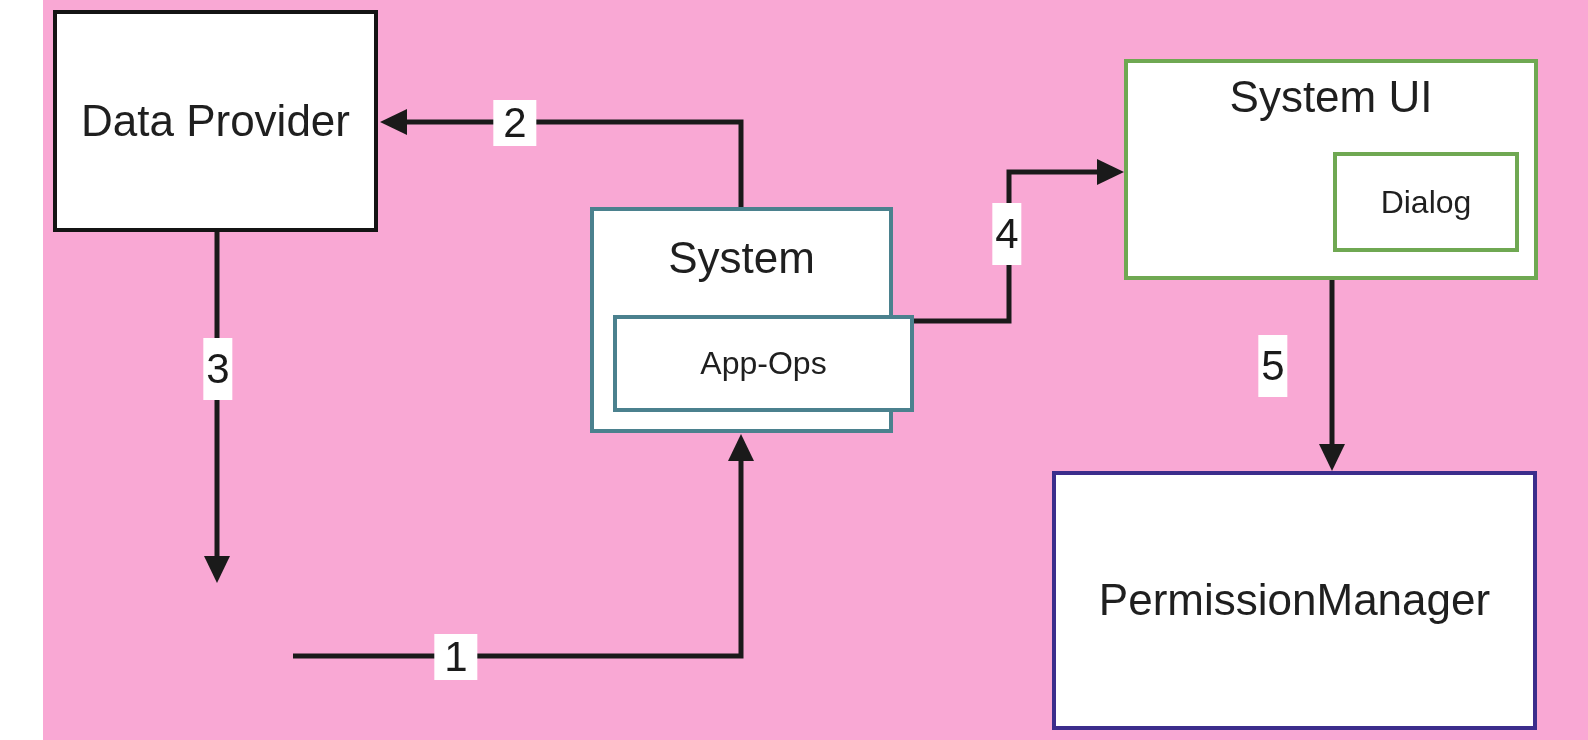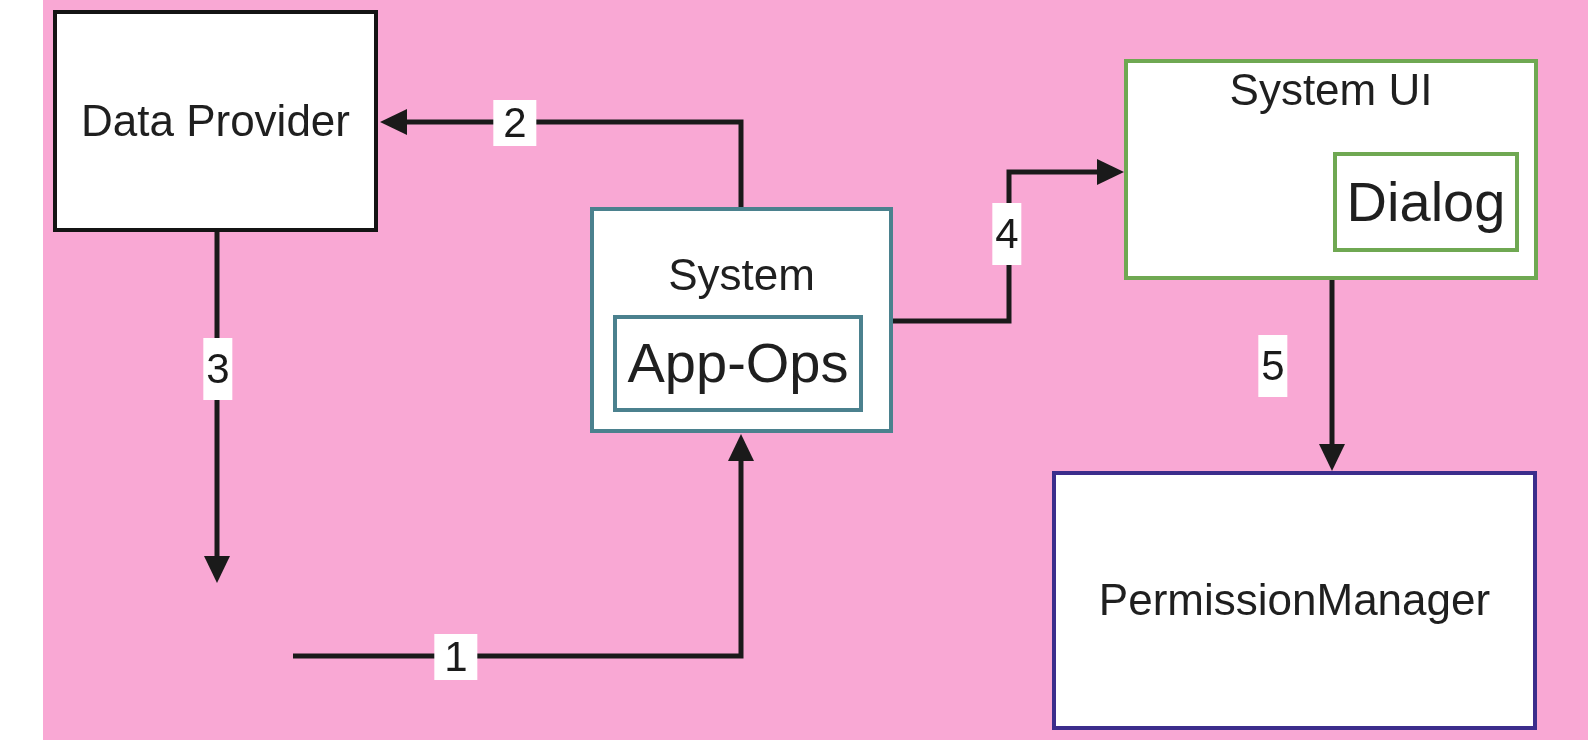--- a/index.html
+++ b/index.html
@@ -35,46 +35,46 @@
     line-height: 1.15;
     white-space: nowrap;
   }
   .subnode {
     position: absolute;
     box-sizing: border-box;
     background: #ffffff;
     display: flex;
     align-items: center;
     justify-content: center;
-    font-size: 56px;
+    font-size: 32px;
     white-space: nowrap;
   }
   .node--data-provider {
     left: 10px; top: 10px; width: 325px; height: 222px;
     border: 4px solid #141414;
   }
   .node--app {
     left: 101px; top: 584px; width: 150px; height: 140px;
     border: 4px solid #dd6f6f;
   }
   .node--system {
     left: 547px; top: 207px; width: 303px; height: 226px;
     border: 4px solid #4b818e;
     align-items: flex-start;
-    padding-top: 39px;
+    padding-top: 22px;
   }
   .subnode--app-ops {
-    left: 19px; top: 104px; width: 250px; height: 97px;
+    left: 19px; top: 104px; width: 301px; height: 97px;
     border: 4px solid #4b818e;
   }
   .node--system-ui {
     left: 1081px; top: 59px; width: 414px; height: 221px;
     border: 4px solid #6fa852;
     align-items: flex-start;
-    padding-top: 2px;
+    padding-top: 9px;
   }
   .subnode--dialog {
     left: 205px; top: 89px; width: 186px; height: 100px;
     border: 4px solid #6fa852;
   }
   .node--permission-manager {
     left: 1009px; top: 471px; width: 485px; height: 259px;
     border: 4px solid #3c2d8c;
   }
   .edge-label {

